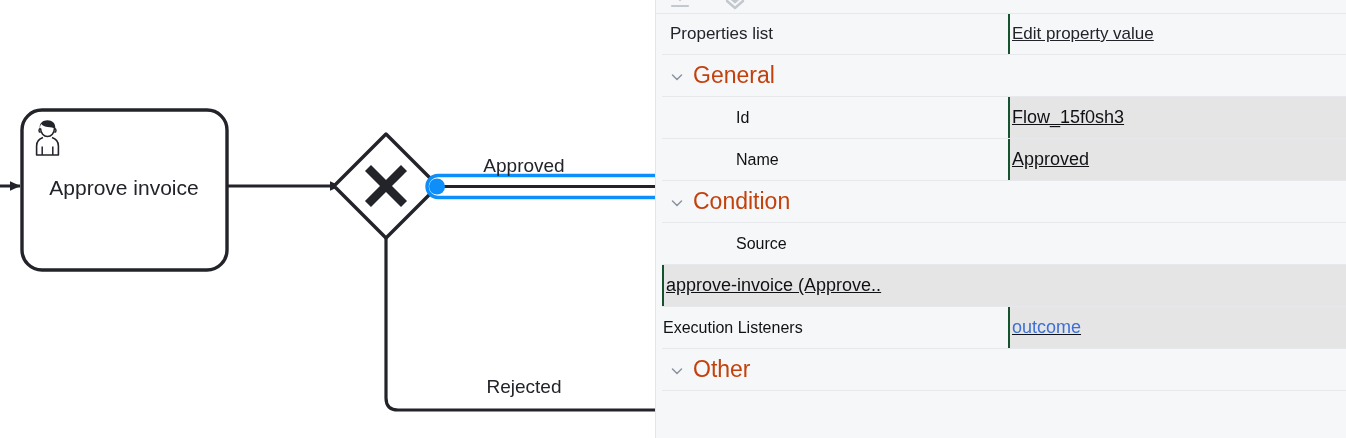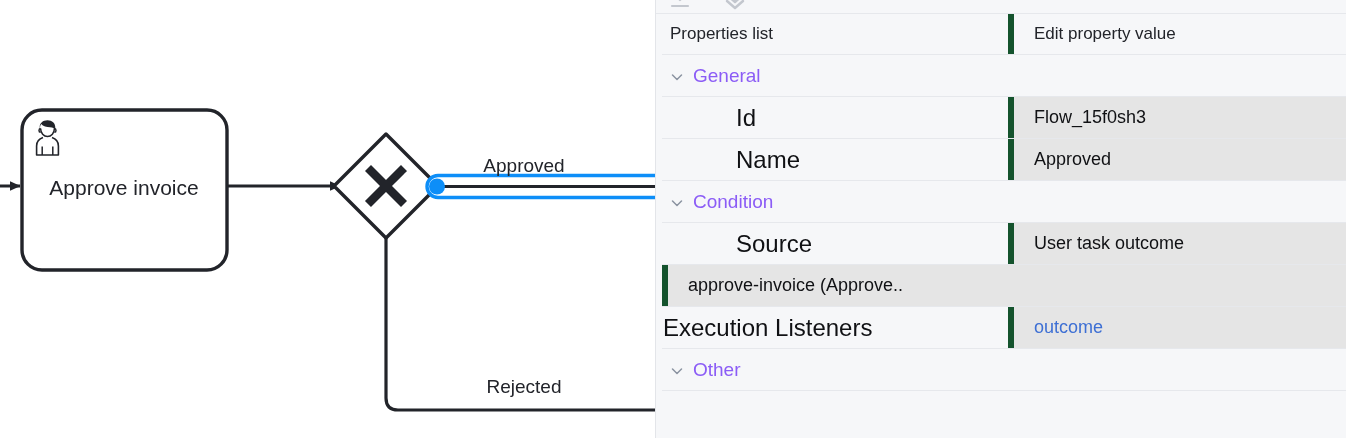--- a/index.html
+++ b/index.html
@@ -49,38 +49,38 @@
     background:#f6f7f9;
   }
   .row.header{height:41px;background:#f6f7f9;}
   .row.header .cell-label,.row.header .cell-value{
     font-size:17px;color:#22242a;
   }
 
   .cell-label{
     width:346px;flex:0 0 346px;box-sizing:border-box;
     padding-left:8px;height:100%;display:flex;align-items:center;
-    font-size:24px;color:#101114;
+    font-size:16px;color:#101114;
     background:#f6f7f9;
     overflow:hidden;white-space:nowrap;
   }
   .cell-value{
     flex:1 1 auto;box-sizing:border-box;height:100%;
     display:flex;align-items:center;
-    padding-left:20px;
+    padding-left:2px;
     font-size:18px;color:#101114;
-    border-left:6px solid #14532d;
-    background:#f6f7f9;
-    overflow:hidden;white-space:nowrap;
+    border-left:2px solid #14532d;
+    background:#f6f7f9;
+    overflow:hidden;white-space:nowrap;text-decoration:underline;
   }
   .row.editable .cell-value{background:#e5e5e5;}
 
   
   .row.group .cell-label{
-    width:100%;flex:1 1 auto;font-size:19px;color:#8b5cf6;
+    width:100%;flex:1 1 auto;font-size:23px;color:#c2410c;
     padding-left:8px;
   }
 
   .row.plain .cell-label{padding-left:1px;text-align:center;}
 
   .chev{
     display:inline-block;width:14px;height:14px;margin-right:9px;
     flex:0 0 14px;position:relative;top:1px;
   }
   .chev svg{display:block;}
@@ -206,21 +206,20 @@
               <path d="M2.5,5 L7,9.5 L11.5,5" fill="none" stroke="#8b93a1" stroke-width="1.5" stroke-linecap="round" stroke-linejoin="round"></path>
             </svg>
           </span>
           <span>Condition</span>
         </div>
 
       </div>
 
       <div class="row editable">
         <div class="cell-label indent">Source</div>
-        <div class="cell-value">User task outcome</div>
       </div>
 
       <div class="row editable">
         <div class="cell-value">approve-invoice (Approve..</div>
       </div>
 
 
       <div class="row editable plain">
         <div class="cell-label">Execution Listeners</div>
         <div class="cell-value">

